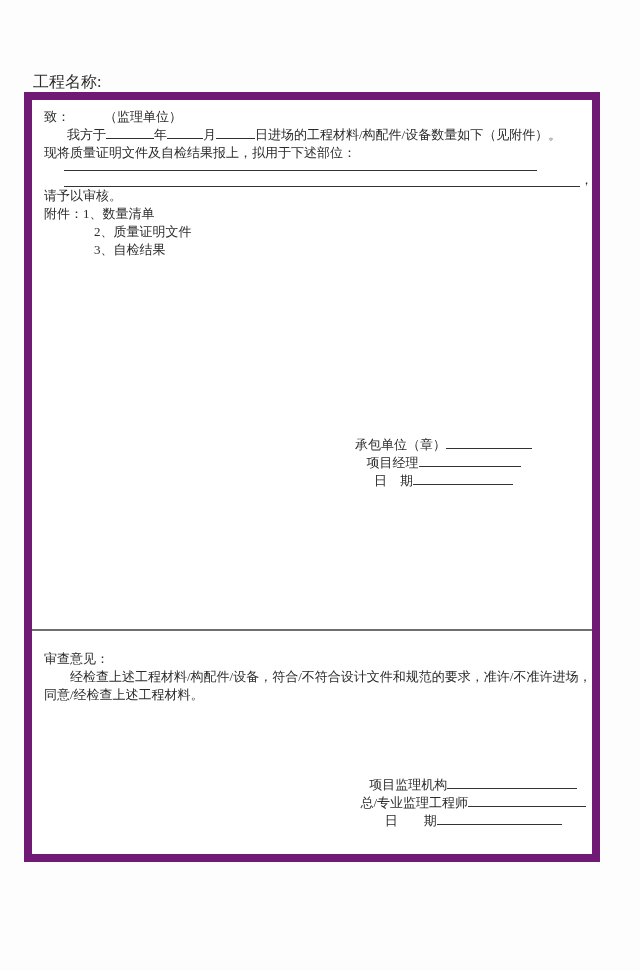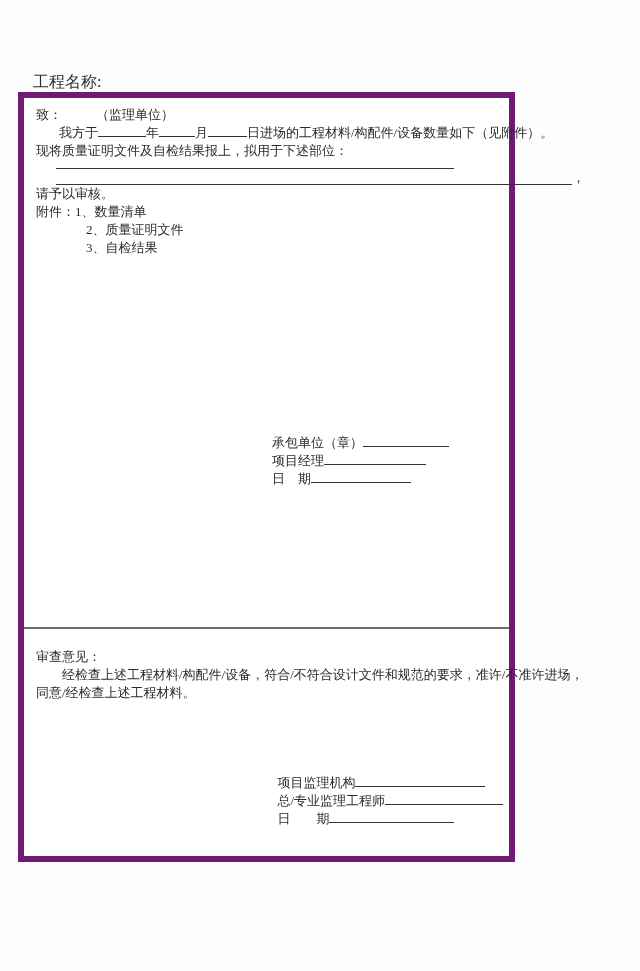--- a/index.html
+++ b/index.html
@@ -19,24 +19,24 @@
     margin:0;text-align:center;
     font-family:"Liberation Sans","DejaVu Sans",sans-serif;
     font-weight:bold;font-size:21px;letter-spacing:1px;
     color:#1e1e1e;
   }
   .project-name{
     position:absolute;top:74px;left:33px;
     font-size:16px;line-height:16px;
   }
   .form-box{
-    position:absolute;left:18px;top:92px;
-    width:497px;height:770px;
+    position:absolute;left:24px;top:92px;
+    width:576px;height:770px;
     box-sizing:border-box;
-    border:6px solid #701a75;
+    border:8px solid #701a75;
     background:#ffffff;
   }
   .sec-request{position:absolute;left:12px;right:8px;top:8px;font-size:13px;}
   .row{line-height:18px;font-size:13px;white-space:nowrap;}
   .to-unit{margin-left:34px;}
   .entry-line{padding-left:23px;}
   .blank{
     display:inline-block;height:12px;
     border-bottom:1.4px solid #2f2f2f;
   }
@@ -50,21 +50,21 @@
   }
   .fill-line-row{display:flex;align-items:flex-end;}
   .fill-line-row .fill-line{
     height:15px;flex:0 0 auto;
     width:516px;margin-right:0;
   }
   .fill-comma{font-size:13px;line-height:15px;}
   .attach-cont{padding-left:50px;}
   .sign-block{
     position:absolute;
-    text-align:left;
+    text-align:center;
     font-size:13px;
   }
   .sign-block.contractor{top:336px;right:60px;line-height:18.5px;}
   .sign-block.supervisor{top:676px;right:6px;line-height:27px;font-family:Liberation Serif, serif;}
   .sig-line{
     display:inline-block;height:11px;
     border-bottom:1.5px solid #333333;
   }
   .contractor .sig-line.l1{width:86px;}
   .contractor .sig-line.l2{width:102px;}

